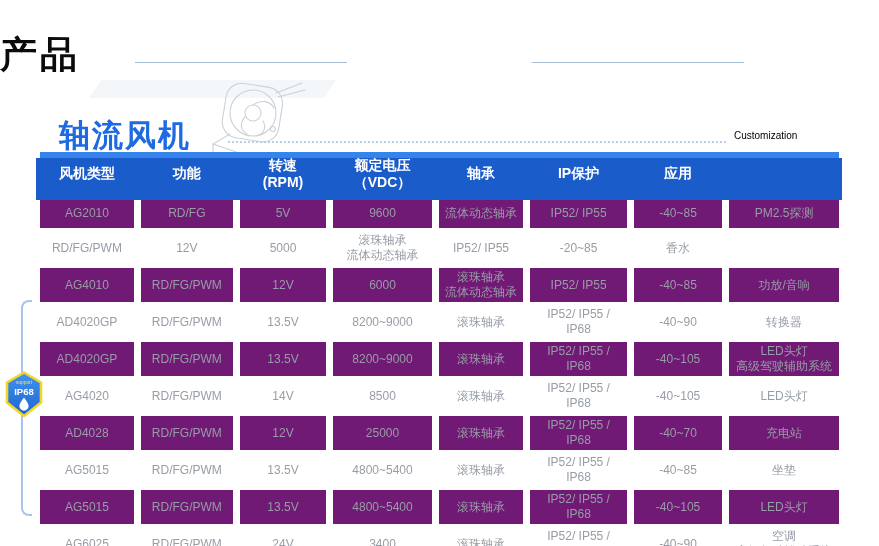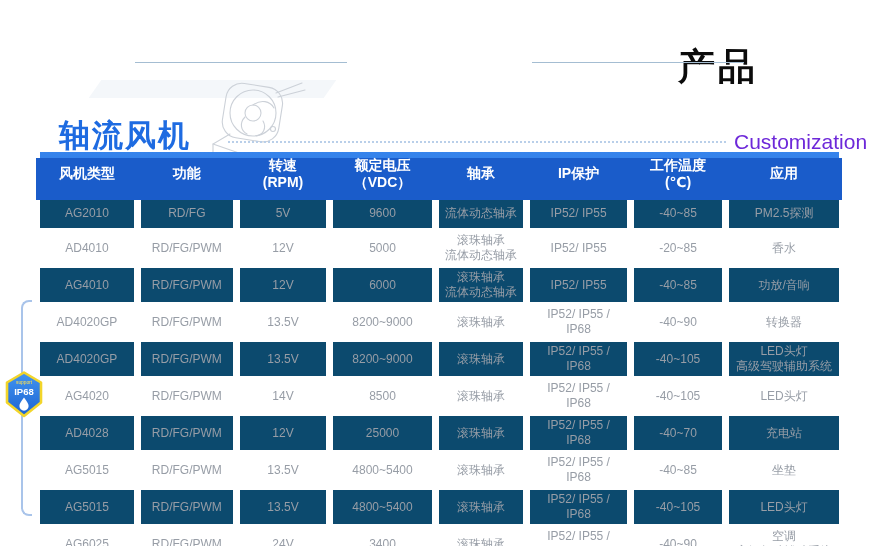--- a/index.html
+++ b/index.html
@@ -7,39 +7,39 @@
     width:879px;height:546px;position:relative;background:#ffffff;
     font-family:"Liberation Sans","DejaVu Sans",sans-serif;
     overflow:hidden;
   }
   .deco-shape{
     position:absolute;left:95px;top:80px;width:235px;height:18px;
     background:#f4f7fa;transform:skewX(-35deg);
   }
   
   .page-title{
-    position:absolute;left:0;top:36px;width:746px;margin:12px;
-    text-align:right;font-size:37px;font-weight:900;color:#0b0b0b;
+    position:absolute;left:0;top:36px;width:746px;margin:0;
+    text-align:left;font-size:37px;font-weight:900;color:#0b0b0b;
     letter-spacing:3px;line-height:1;
   }
   .title-line{position:absolute;top:62px;height:1px;background:#a4bdd2;}
   .title-line.left{left:135px;width:212px;}
   .title-line.right{left:532px;width:212px;}
   
   .section-title{
     position:absolute;left:50px;top:108px;margin:9px;
     font-size:31px;font-weight:bold;color:#1e6be1;letter-spacing:2px;line-height:1.2;
   }
   .fan-sketch{position:absolute;left:196px;top:80px;width:122px;height:74px;}
   .dotted-line{
     position:absolute;left:228px;top:141px;width:498px;height:0;
     border-top:2px dotted #b9cfe9;
   }
   .customization{
-    position:absolute;left:734px;top:130px;font-size:21px;color:#6d28d9;
+    position:absolute;left:734px;top:130px;font-size:10px;color:#000000;
     text-decoration:none;cursor:pointer;
   }
   
   .table{position:absolute;left:40px;top:152px;width:799px;}
   .grid8{
     display:grid;
     grid-template-columns:100fr 98fr 92fr 105fr 90fr 103fr 94fr 117fr;
     column-gap:7px;
   }
   .thead{
@@ -56,21 +56,21 @@
     line-height:1.2;white-space:pre-line;
   }
   .tbody{margin-top:3px;}
   .trow{margin-bottom:3px;}
   .tcell{
     display:flex;align-items:center;justify-content:center;
     min-height:26px;padding:2px 3px;
     font-size:12px;color:#979da6;text-align:center;
     line-height:1.25;white-space:pre-line;background:#ffffff;
   }
-  .trow.odd .tcell{background:#0c4a6e;}
+  .trow.odd .tcell{background:#701a75;}
   
   .bracket{
     position:absolute;left:21px;top:300px;width:9px;height:212px;
     border-left:2px solid #a9c4ea;border-top:2px solid #a9c4ea;border-bottom:2px solid #a9c4ea;
     border-radius:8px 0 0 8px;
   }
   .badge{position:absolute;left:4px;top:371px;width:40px;height:47px;}
 </style>
 </head>
 <body>
@@ -105,37 +105,34 @@
 <div class="table">
   <div class="thead grid8">
     <div class="hcell">风机类型</div>
     <div class="hcell">功能</div>
     <div class="hcell">转速
 (RPM)</div>
     <div class="hcell">额定电压
 （VDC）</div>
     <div class="hcell">轴承</div>
     <div class="hcell">IP保护</div>
-    <div class="hcell">工作温度
-(℃)</div>
     <div class="hcell">应用</div>
   </div>
   <div class="tbody">
       <div class="trow grid8 odd">
         <div class="tcell">AG2010</div>
         <div class="tcell">RD/FG</div>
         <div class="tcell">5V</div>
         <div class="tcell">9600</div>
         <div class="tcell">流体动态轴承</div>
         <div class="tcell">IP52/ IP55</div>
         <div class="tcell">-40~85</div>
         <div class="tcell">PM2.5探测</div>
       </div>
       <div class="trow grid8 even">
-        <div class="tcell">AD4010</div>
         <div class="tcell">RD/FG/PWM</div>
         <div class="tcell">12V</div>
         <div class="tcell">5000</div>
         <div class="tcell">滚珠轴承
 流体动态轴承</div>
         <div class="tcell">IP52/ IP55</div>
         <div class="tcell">-20~85</div>
         <div class="tcell">香水</div>
       </div>
       <div class="trow grid8 odd">

